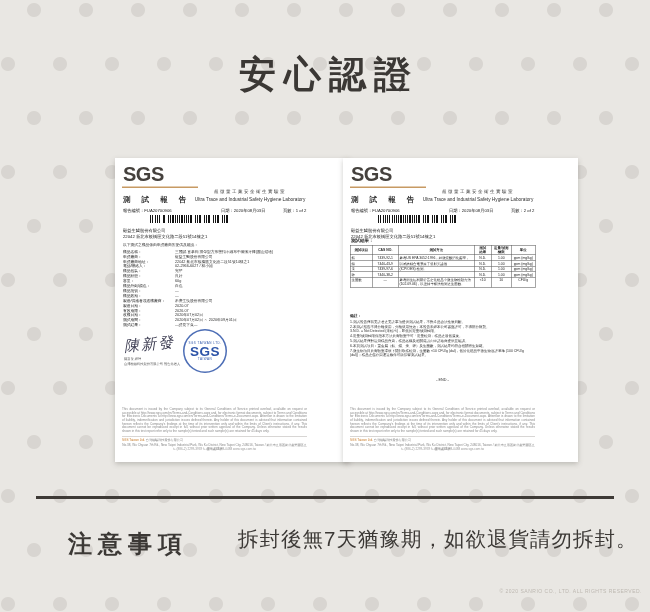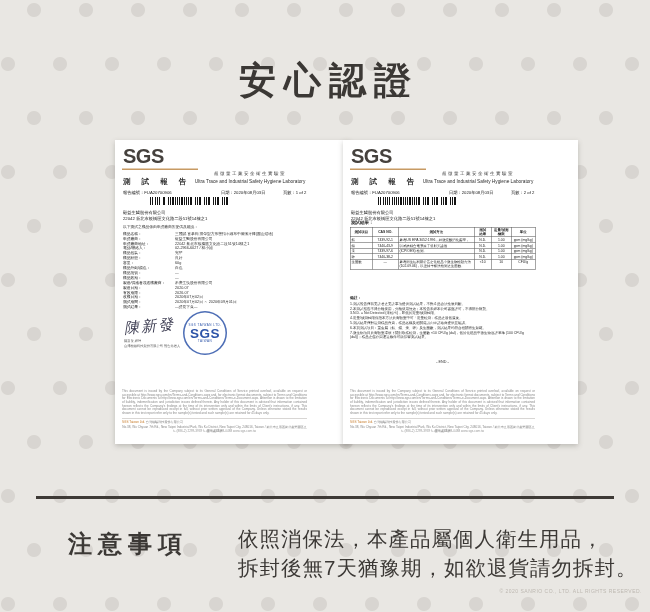--- a/index.html
+++ b/index.html
@@ -10,28 +10,28 @@
     position:relative; width:650px; height:612px; overflow:hidden;
     background-color:#e9e7e3;
     background-image:
       radial-gradient(circle at 34px 10px, #d8d5d1 0 6.5px, rgba(216,213,209,0) 7.5px),
       radial-gradient(circle at 8px 64px,  #d8d5d1 0 6.5px, rgba(216,213,209,0) 7.5px);
     background-size:52px 108px;
   }
 
   
   .main-title {
-    position:absolute; top:56px; left:0; width:100%;
+    position:absolute; top:50px; left:0; width:100%;
     text-align:center; font-size:37px; font-weight:bold;
     letter-spacing:8px; text-indent:8px; color:#3b3835;
   }
 
   
   .cert {
-    position:absolute; top:140px; width:235px; height:304px;
+    position:absolute; top:158px; width:235px; height:304px;
     background:#ffffff; box-shadow:0 2px 5px rgba(90,85,78,.3);
     overflow:hidden;
     text-decoration:underline;
   }
   .cert-l { left:115px; }
   .cert-r { left:343px; }
   .cert-inner {
     position:relative; width:398px; height:608px;
     transform:scale(.5); transform-origin:0 0;
     color:#333;
@@ -363,18 +363,17 @@
         <span>台灣檢驗科技股份有限公司</span>
       </div>
       <div class="foot2">No.38, Wu Chyuan 7th Rd., New Taipei Industrial Park, Wu Ku District, New Taipei City, 248016, Taiwan / 新北市五股區新北產業園區五權七路38號</div>
       <div class="foot3">t+ (886-2) 2299-3939   f+ (886-2) 2298-0488   www.sgs.com.tw</div>
     </div>
   </div>
 
   <div class="divider"></div>
   <div class="notice-heading">注意事項</div>
   <div class="notice-text">
-    <div>依照消保法，本產品屬個人衛生用品，</div>
     <div>拆封後無7天猶豫期，如欲退貨請勿拆封。</div>
   </div>
   <div class="copyright">© 2020 SANRIO CO., LTD. ALL RIGHTS RESERVED.</div>
 
 </div>
 
 </body></html>

